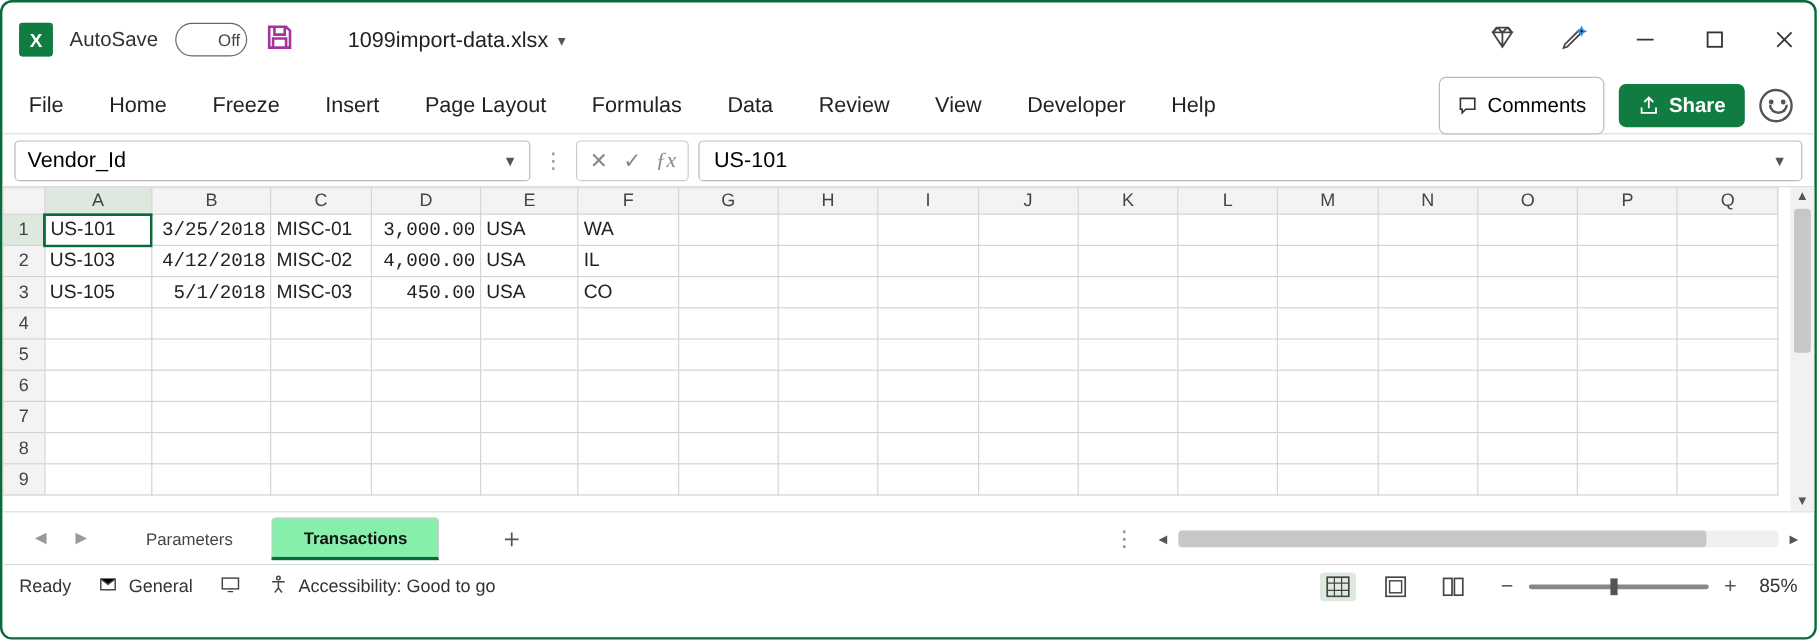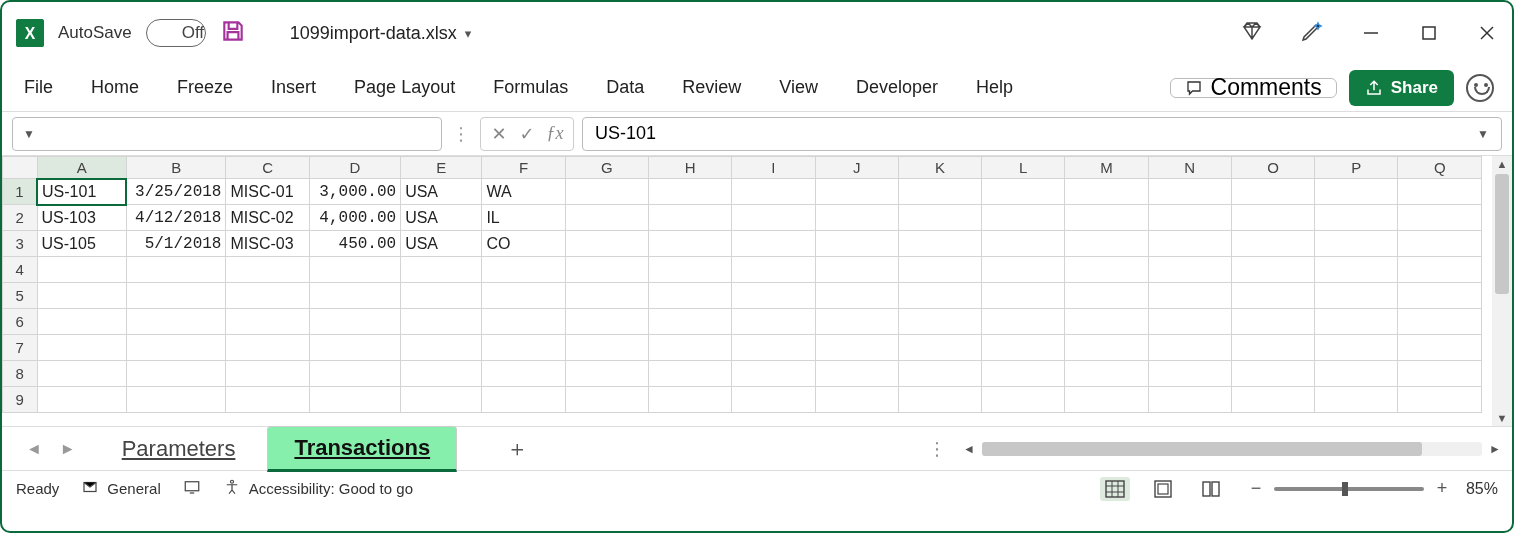--- a/index.html
+++ b/index.html
@@ -5,39 +5,39 @@
   * { box-sizing: border-box; margin: 0; padding: 0; font-family: "Segoe UI", sans-serif; }
   body { background: #fff; width:1514px; height:533px; border:2px solid #0b6a3b; border-radius:10px; overflow:hidden; position:relative; }
   
   
   .titlebar { height:62px; display:flex; align-items:center; padding:0 14px; gap:14px; }
   .excel-logo { width:28px; height:28px; background:#107c41; border-radius:3px; position:relative; display:flex; align-items:center; justify-content:center; }
   .excel-logo svg { width:28px; height:28px; }
   .autosave { font-size:17px; color:#333; }
   .autosave-toggle { width:60px; height:28px; border:1.5px solid #666; border-radius:14px; display:flex; align-items:center; padding:2px 6px 2px 3px; gap:4px; background:#fff; cursor:pointer;}
   .autosave-knob { width:18px; height:18px; border-radius:50%; background:#555; }
-  .autosave-off { font-size:17px; color:#444;margin-left:28px; }
+  .autosave-off { font-size:14px; color:#444;margin-left:28px; }
   .save-icon svg { width:26px; height:26px; }
   .filename { font-size:18px; color:#222; margin-left:30px; display:flex; align-items:center; gap:8px;}
   .fname-dd { font-size:13px; color:#555;}
   .search-box { flex:0 0 410px; height:40px; border:1px solid #ddd; border-radius:6px; display:flex; align-items:center; padding:0 16px; gap:14px; margin-left:40px; background:#fff; box-shadow:0 1px 2px rgba(0,0,0,0.04);}
   .search-box input { border:none; outline:none; font-size:18px; color:#666; width:100%; background:transparent;}
   .spacer { flex:1; }
   .user { display:flex; align-items:center; gap:10px; font-size:18px; color:#222;}
   .avatar { width:34px; height:34px; border-radius:50%; background:#a87d00; color:#fff; display:flex; align-items:center; justify-content:center; font-size:15px; font-weight:600;}
   .win-controls { display:flex; align-items:center; gap:36px; margin-left:28px;}
   .win-controls span, .win-controls div { cursor:pointer; }
   .diamond-icon svg, .pen-icon svg {width:24px;height:24px;}
   .win-min, .win-max, .win-close { width:22px; height:22px; display:flex; align-items:center; justify-content:center;}
   
   
   .ribbon { height:48px; display:flex; align-items:center; padding:0 18px; gap:30px; border-bottom:1px solid #ddd;}
   .ribbon-tab { font-size:18px; color:#222; cursor:pointer; padding:4px 4px;}
   .ribbon-right { margin-left:auto; display:flex; align-items:center; gap:12px;}
-  .comments-btn { height:20px; border:1px solid #bbb; border-radius:6px; padding:0 14px; display:flex; align-items:center; gap:8px; font-size:23px; background:#fff; cursor:pointer;}
+  .comments-btn { height:48px; border:1px solid #bbb; border-radius:6px; padding:0 14px; display:flex; align-items:center; gap:8px; font-size:17px; background:#fff; cursor:pointer;}
   .share-btn { height:36px; border:none; border-radius:6px; padding:0 16px; display:flex; align-items:center; gap:8px; font-size:17px; background:#117c41; color:#fff; cursor:pointer; font-weight:600;}
   .smiley { width:28px; height:28px; border:2px solid #555; border-radius:50%; position:relative; cursor:pointer;}
   .smiley::before { content:""; position:absolute; width:4px; height:4px; background:#555; border-radius:50%; top:7px; left:6px; box-shadow:10px 0 0 #555;}
   .smiley::after { content:""; position:absolute; width:12px; height:6px; border:2px solid #555; border-top:none; border-radius:0 0 12px 12px; bottom:5px; left:6px;}
   
   
   .fbar-row { height:44px; display:flex; align-items:center; padding:6px 10px; gap:8px; border-bottom:1px solid #ddd;}
   .namebox { width:430px; height:34px; border:1px solid #bbb; border-radius:4px; display:flex; align-items:center; padding:0 10px; justify-content:space-between; background:#fff;}
   .namebox input { border:none; outline:none; font-size:18px; width:100%;}
   .namebox-dd { color:#555; font-size:12px; cursor:pointer;}
@@ -64,21 +64,21 @@
   tbody th.sel-rowhdr { background:#dde9df !important; border-right:2px solid #0b6a3b !important;}
   .v-scroll {width:20px; background:#f1f1f1; display:flex; flex-direction:column; align-items:center; padding:2px 0; gap:2px;}
   .v-scroll .arrow{font-size:11px; color:#555; cursor:pointer;}
   .v-scroll .thumb{width:14px; flex:0 0 120px; background:#c7c7c7; border-radius:3px; margin-top:2px;}
   .v-scroll .track{flex:1;}
   
   
   .tabs-row { height:44px; display:flex; align-items:center; border-top:1px solid #ddd; padding:0 10px; gap:6px;}
   .tab-nav { display:flex; gap:18px; padding:0 14px;}
   .tab-nav span { font-size:16px; color:#999; cursor:pointer;}
-  .sheet-tab { padding:8px 26px; font-size:22px; color:#444; cursor:pointer; border-radius:4px 4px 0 0;text-decoration:underline;}
+  .sheet-tab { padding:8px 26px; font-size:14px; color:#444; cursor:pointer; border-radius:4px 4px 0 0;}
   .sheet-tab.active { background:#86efac; border-top:1px solid #ccc; border-left:1px solid #ccc; border-right:1px solid #ccc; border-bottom:3px solid #0b6a3b; font-weight:600; color:#111;}
   .sheet-tab.inactive { background:transparent;}
   .add-sheet { width:28px; height:28px; display:flex; align-items:center; justify-content:center; font-size:22px; color:#555; cursor:pointer; margin-left:40px;}
   .tabs-spacer { flex:1;}
   .tabs-menu { font-size:18px; color:#888; cursor:pointer; padding:0 10px;}
   .h-scroll { width:540px; display:flex; align-items:center; gap:6px;}
   .h-scroll .arrow { font-size:12px; color:#555; cursor:pointer; width:14px; text-align:center;}
   .h-scroll .track { flex:1; height:14px; background:#f0f0f0; border-radius:3px; position:relative;}
   .h-scroll .thumb { position:absolute; left:0; top:0; height:14px; width:88%; background:#c7c7c7; border-radius:3px;}
   
@@ -173,20 +173,21 @@
           <path fill="none" stroke="#fff" stroke-width="2" d="M12 3v12 M7 8l5-5 5 5 M4 14v6h16v-6"></path>
         </svg>
       <span>Share</span>
     </div>
     <div class="smiley"></div>
   </div>
 </div>
 
 <div class="fbar-row">
   <div class="namebox">
+    <input value="Vendor_Id" style="">
     <span class="namebox-dd">▼</span>
   </div>
   <span class="fbar-sep">⋮</span>
   <div class="fbar-btns">
     <span>✕</span>
     <span>✓</span>
     <span class="fx">ƒx</span>
   </div>
   <div class="formula-input">
     <input value="US-101" style="">

